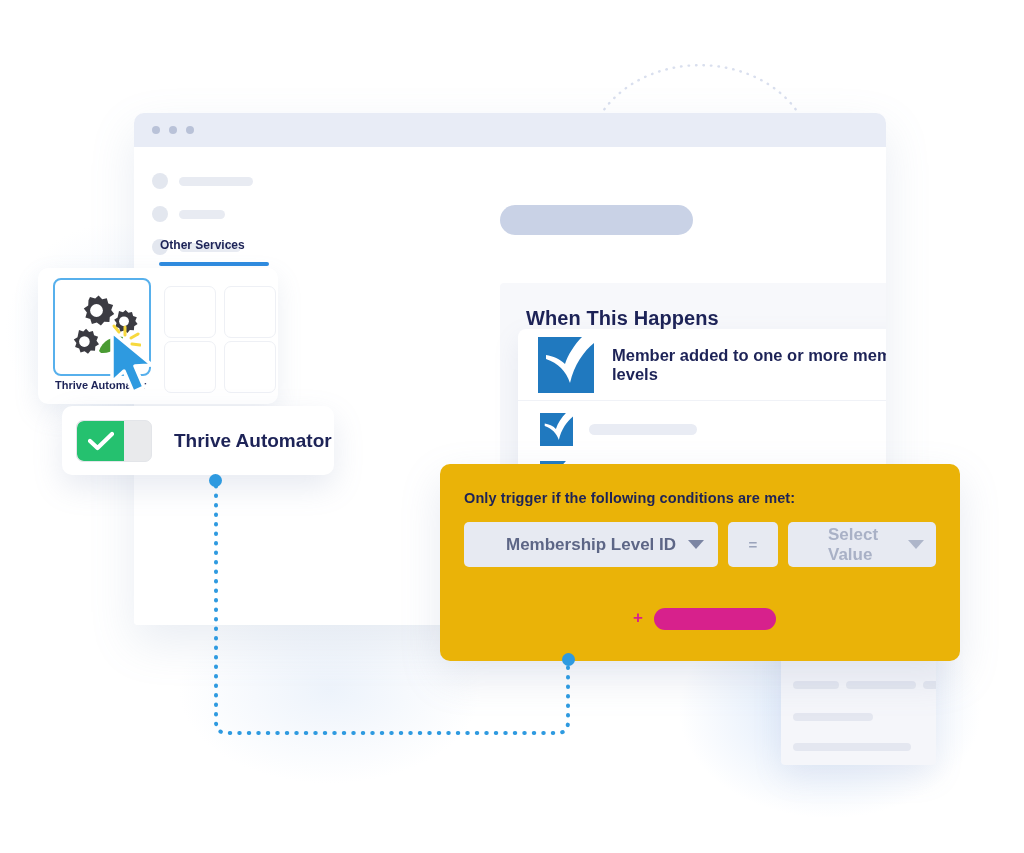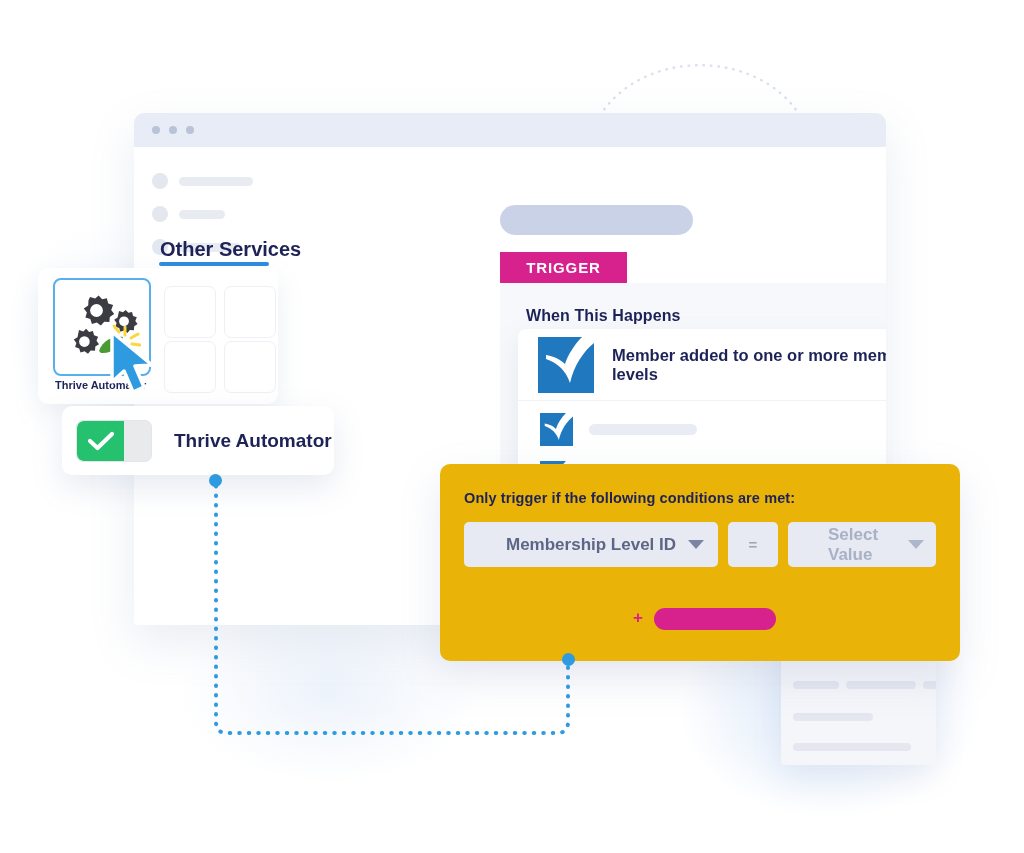--- a/index.html
+++ b/index.html
@@ -60,21 +60,21 @@
     font-size:15px;font-weight:bold;letter-spacing:.9px;
     display:flex;align-items:center;justify-content:center;
   }
   
   .content-panel{
     position:absolute;left:196px;top:136px;width:477px;height:250px;
     background:#f7f8fb;border-radius:4px;
   }
   .when-label{
     position:absolute;left:222px;top:160px;
-    color:#1d2357;font-size:16px;font-weight:bold;letter-spacing:.1px;
+    color:#1d2357;font-size:20px;font-weight:bold;letter-spacing:.1px;
   }
   
   .trigger-card{
     position:absolute;left:214px;top:182px;width:438px;height:242px;
     background:#ffffff;border-radius:8px;
     box-shadow:0 10px 26px rgba(120,140,180,.13);
     overflow:hidden;
   }
   .trigger-head{
     height:72px;display:flex;align-items:center;gap:18px;padding-left:20px;
@@ -84,21 +84,21 @@
   .tri-list{padding:12px 0 0 22px;}
   .tri-row{display:flex;align-items:center;gap:16px;margin-bottom:15px;}
   .tri-bar{height:11px;border-radius:6px;background:#e9ecf4;}
 
   
   .ck{flex:0 0 auto;display:block;}
 
   
   .tab-label{
     position:absolute;left:160px;top:238px;
-    color:#1d2357;font-size:20px;font-weight:bold;
+    color:#1d2357;font-size:12px;font-weight:bold;
   }
   .tab-underline{
     position:absolute;left:159px;top:262px;width:110px;height:4px;border-radius:2px;
     background:#2e8bdf;
   }
   .grid-card{
     position:absolute;left:38px;top:268px;width:240px;height:136px;
     background:#ffffff;border-radius:10px;
     box-shadow:0 10px 26px rgba(120,140,180,.14);
   }
@@ -213,21 +213,20 @@
         </div>
         <div class="nav-row">
           <span class="nav-circle"></span>
           <span class="nav-bar" style="width:62px"></span>
         </div>
       </div>
 
       <div class="browser-right">
         <div class="search-pill"></div>
 
-        <div class="trigger-badge">TRIGGER</div>
 
         <div class="content-panel"></div>
         <div class="when-label">When This Happens</div>
 
         <div class="trigger-card">
           <div class="trigger-head">
             <svg class="ck" width="56" height="56" viewBox="0 0 56 56">
               <rect width="56" height="56" fill="#2079bf"></rect>
               <path d="M8 22 C20 26 28 34 32 46 C36 28 46 14 56 6 L56 0 L44 0 C36 8 30 18 27 27 C22 22 15 19 8 18 Z" fill="#ffffff"></path>
             </svg>

